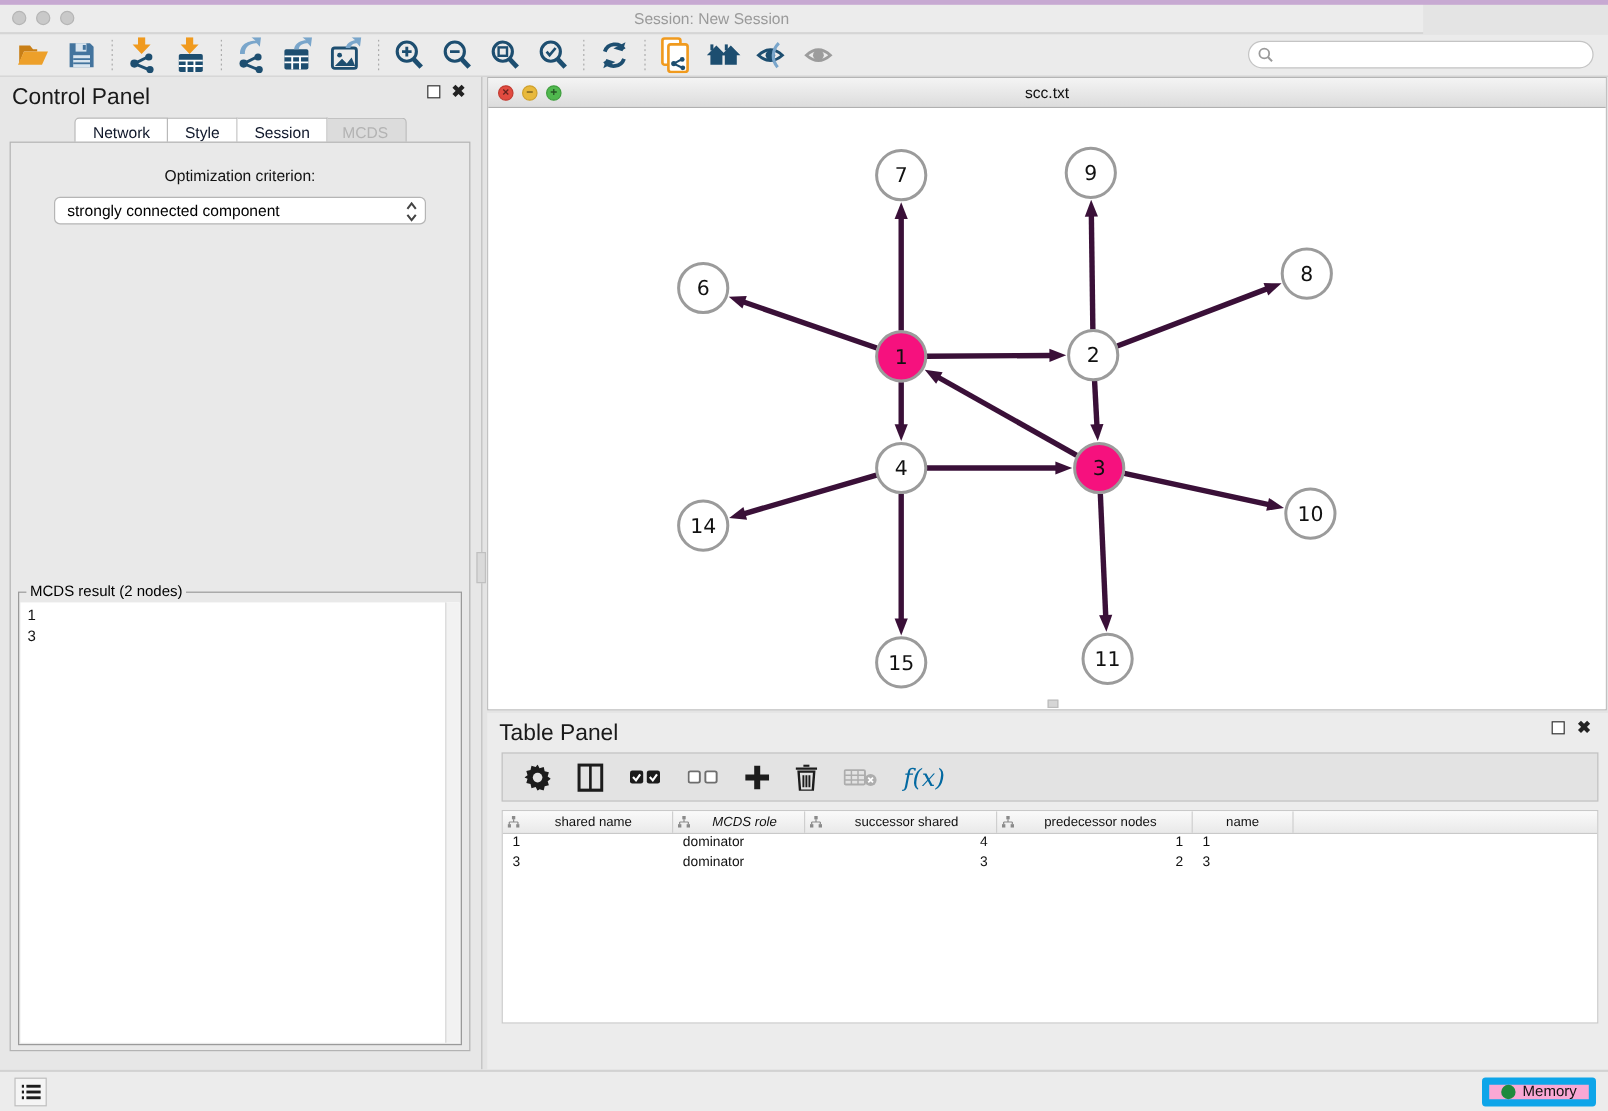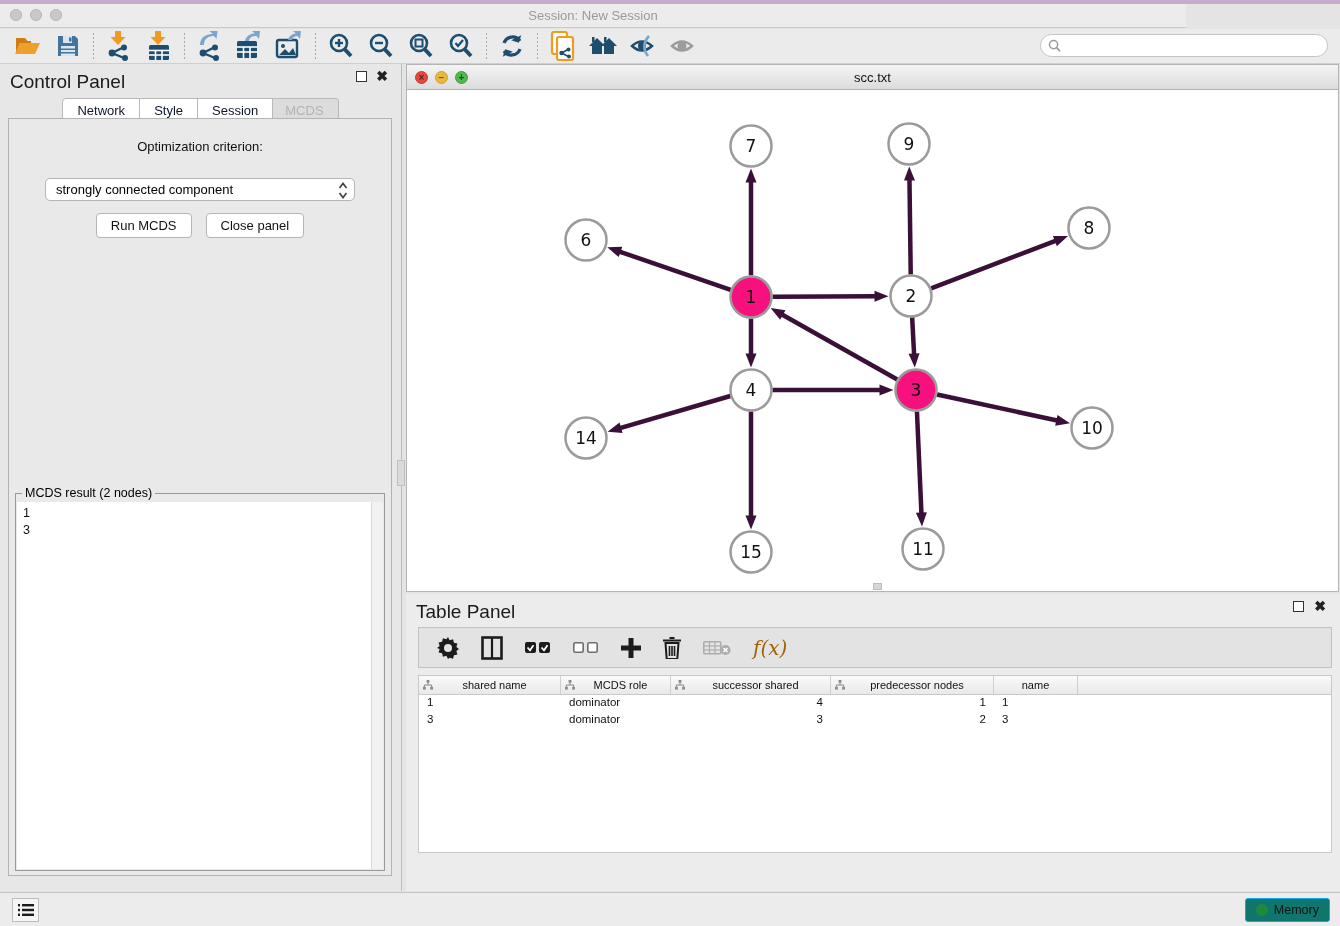--- a/index.html
+++ b/index.html
@@ -39,21 +39,21 @@
   .seg-tabs { display:flex; justify-content:center; margin-top:8px; }
   .seg-tab { padding:4px 14px; font-size:13px; background:#fff; border:1px solid #b9b9b9;
     border-left:none; color:#0f172a; }
   .seg-tab:first-child { border-left:1px solid #b9b9b9; border-radius:4px 0 0 4px; }
   .seg-tab:last-child { border-radius:0 4px 4px 0;padding-left:12px; }
   .seg-tab.selected { background:#dcdcdc; color:#b3b3b3; }
 
   .cp-content { position:absolute; left:8px; right:9px; top:54px; bottom:15px;
     background:#e9e9e9; border:1px solid #b3b3b3; }
   .opt-label { text-align:center; margin-top:20px; font-size:13px; color:#111; }
-  .dropdown { position:relative; margin:24px 36px 0 36px; height:23px; background:#fff;
+  .dropdown { position:relative; margin:10px 36px 0 36px; height:23px; background:#fff;
     border:1px solid #b5b5b5; border-radius:5px; display:flex; align-items:center;
     padding:0 22px 0 10px; font-size:13px; }
   .dd-arrows { position:absolute; right:6px; top:3px; }
   .btn-row { display:flex; justify-content:center; gap:14px; margin-top:12px; }
   .push-btn { background:#fff; border:1px solid #b5b5b5; border-radius:4px;
     padding:4px 14px; font-size:13px; color:#111; }
 
   .result-box { position:absolute; left:6px; right:6px; top:374px; bottom:4px;
     border:1px solid #9a9a9a; }
   .result-legend { position:absolute; left:6px; top:-8px; background:#e9e9e9;
@@ -79,39 +79,39 @@
   .h-split { position:absolute; left:50%; bottom:1px; width:9px; height:7px;
     background:#d6d6d6; border:1px solid #bdbdbd; }
   .v-split { position:absolute; left:397px; top:460px; width:8px; height:26px;
     background:#dadada; border:1px solid #c0c0c0; }
 
   
   .table-panel { position:absolute; left:406px; top:594px; width:934px; height:297px; background:#ececec; }
   .tp-toolbar { position:absolute; left:12px; right:8px; top:33px; height:41px;
     background:#e3e3e3; border:1px solid #c2c2c2; display:flex; align-items:center; gap:22px; padding-left:18px; }
   .tp-tool { display:flex; align-items:center; justify-content:center; }
-  .fx { font-family:"DejaVu Serif", serif; font-style:italic; font-size:20px; color:#a16207;text-align:center; }
+  .fx { font-family:"DejaVu Serif", serif; font-style:italic; font-size:20px; color:#0369a1;text-align:center; }
   .tp-table { position:absolute; left:12px; right:8px; top:81px; height:178px;
     background:#fff; border:1px solid #c9c9c9; overflow:hidden; }
   .thead { display:flex; height:19px; background:linear-gradient(#fafafa,#e9e9e9);
     border-bottom:1px solid #c9c9c9; }
   .th { display:flex; align-items:center; border-right:1px solid #cfcfcf;
     font-size:11px; color:#111; padding:0 4px; }
   .th .thlabel { flex:1; text-align:center; }
   .trow { display:flex; height:16.5px; font-size:11.5px; color:#111; }
   .td { padding:1px 8px 0 8px; overflow:hidden; white-space:nowrap; }
   .tp-tabs { position:absolute; left:0; right:0; bottom:8px; display:flex; justify-content:center; }
 
   
   .statusbar { position:absolute; left:0; top:892px; width:1340px; height:34px;
     background:#ececec; border-top:1px solid #c4c4c4; }
   .list-btn { position:absolute; left:12px; top:5px; width:27px; height:24px; background:#f5f5f5;
     border:1px solid #bdbdbd; display:flex; align-items:center; justify-content:center; }
-  .mem-btn { position:absolute; right:10px; top:5px; height:24px; background:#0f766e;
-    border:1px solid #0ea5e9; border-radius:3px; display:flex; align-items:center;
+  .mem-btn { position:absolute; right:10px; top:5px; height:24px; background:#f9a8d4;
+    border:6px solid #0ea5e9; border-radius:3px; display:flex; align-items:flex-end;
     gap:6px; padding:0 10px; font-size:12.5px; color:#111; }
   .mem-dot { width:12px; height:12px; border-radius:50%; background:#1e8a3c; }
 </style>
 </head>
 <body>
 
 <div id="app">
 
   <div class="titlebar">
     <div class="purple-strip"></div>
@@ -294,24 +294,20 @@
         <div class="seg-tab selected">MCDS</div>
       </div>
     <div class="cp-content">
       <div class="opt-label">Optimization criterion:</div>
       <div class="dropdown">
         <span>strongly connected component</span>
         <svg class="dd-arrows" width="10" height="17" viewBox="0 0 10 17">
             <path d="M1.5 6 L5 1.5 L8.5 6" fill="none" stroke="#444" stroke-width="1.7"></path>
             <path d="M1.5 11 L5 15.5 L8.5 11" fill="none" stroke="#444" stroke-width="1.7"></path>
           </svg>
-      </div>
-      <div class="btn-row">
-        <button class="push-btn">Run MCDS</button>
-        <button class="push-btn">Close panel</button>
       </div>
       <div class="result-box">
         <div class="result-legend">MCDS result (2 nodes)</div>
         <div class="result-area">
           <div class="result-text">1
 3</div>
           <div class="result-scroll"></div>
         </div>
       </div>
     </div>
@@ -456,21 +452,21 @@
               </g>
               <g stroke="#8a8a8a" stroke-width="1">
                 <line x1="5" y1="2.8" x2="5" y2="5"></line>
                 <line x1="1.4" y1="5" x2="8.6" y2="5"></line>
                 <line x1="1.4" y1="5" x2="1.4" y2="6.8"></line>
                 <line x1="8.6" y1="5" x2="8.6" y2="6.8"></line>
               </g>
             </svg>
             <span class="thlabel">shared name</span>
           </div>
-          <div class="th" style="width: 110px;">
+          <div class="th" style="width: 110px; font-style: italic;">
             <svg width="10" height="10" viewBox="0 0 10 10">
               <g fill="#8a8a8a">
                 <rect x="3.6" y="0" width="2.8" height="2.8"></rect>
                 <rect x="0" y="6.8" width="2.8" height="2.8"></rect>
                 <rect x="7.2" y="6.8" width="2.8" height="2.8"></rect>
               </g>
               <g stroke="#8a8a8a" stroke-width="1">
                 <line x1="5" y1="2.8" x2="5" y2="5"></line>
                 <line x1="1.4" y1="5" x2="8.6" y2="5"></line>
                 <line x1="1.4" y1="5" x2="1.4" y2="6.8"></line>

